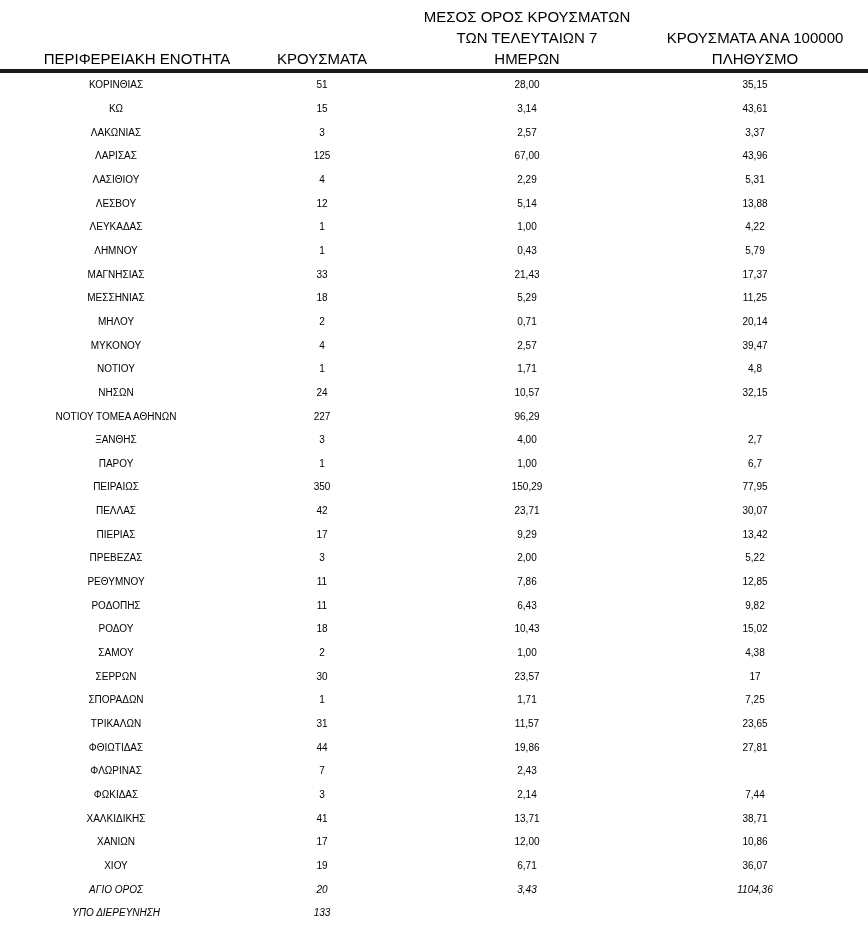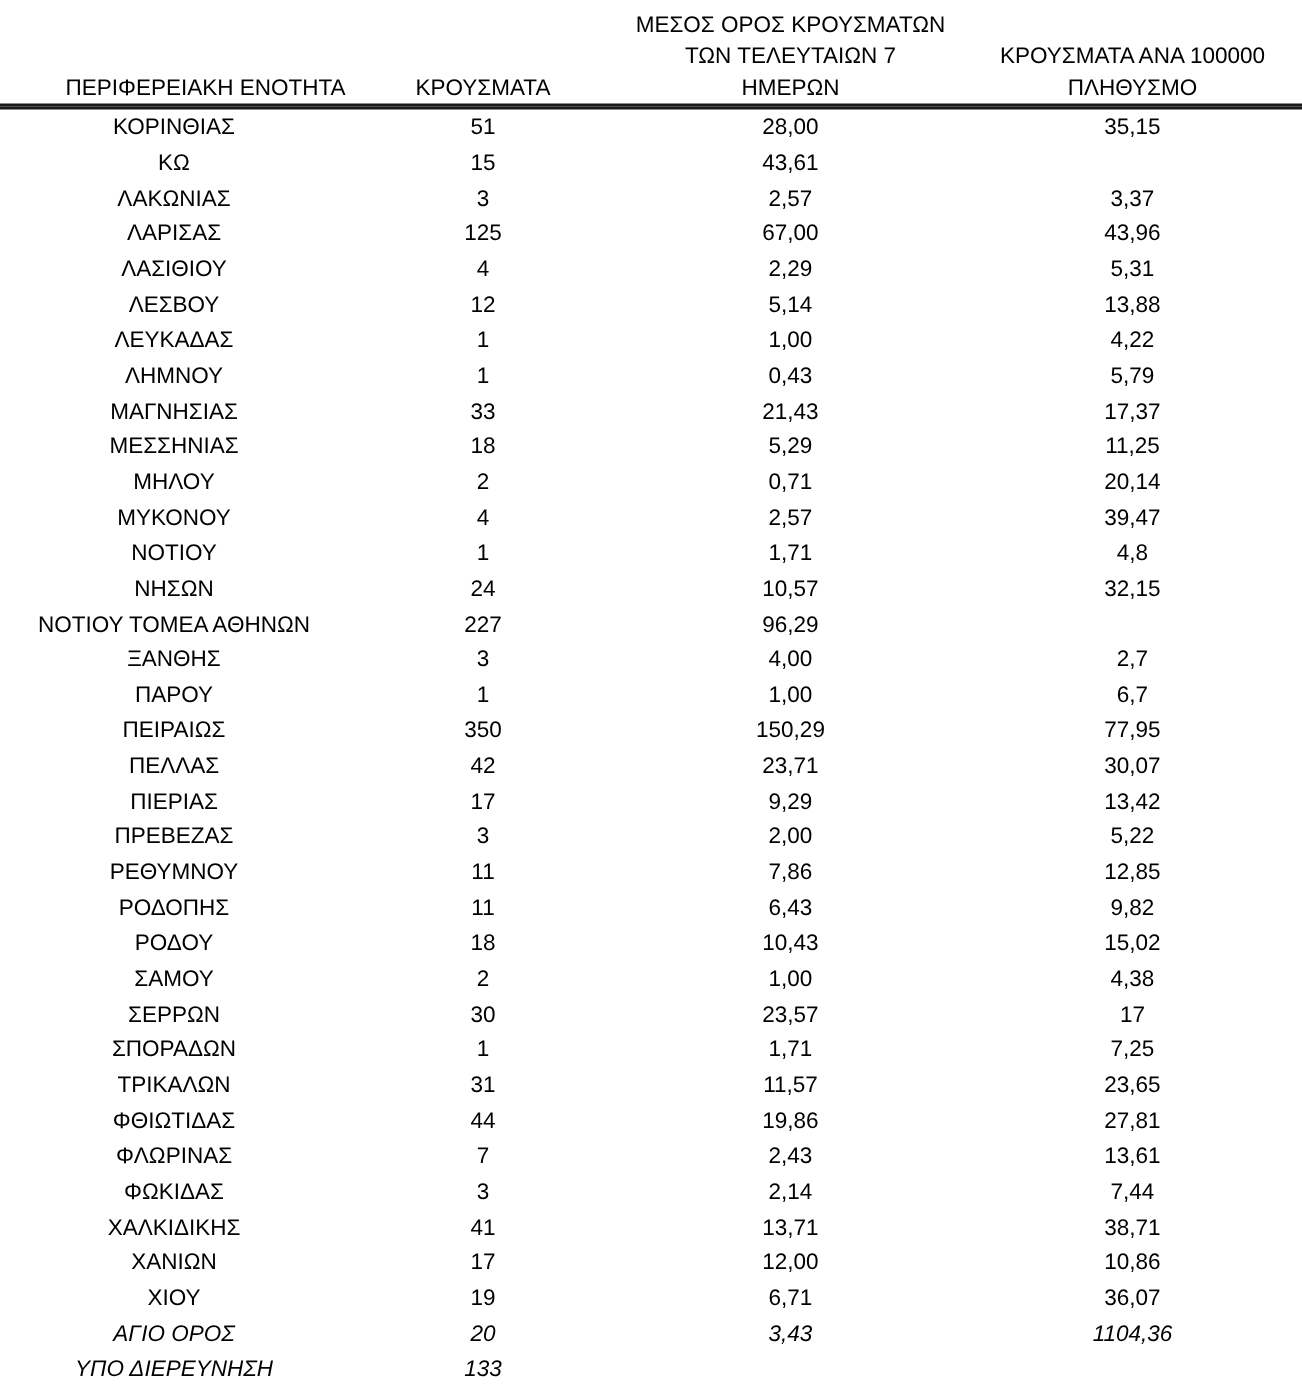--- a/index.html
+++ b/index.html
@@ -32,21 +32,21 @@
     border-top: 2px solid #1a1a1a;
     border-bottom: 2px solid #1a1a1a;
     width: 868px;
   }
   .tbody { width: 868px; }
   .tr {
     display: grid;
     grid-template-columns: 232px 180px 230px 226px;
     height: 23.67px;
     align-items: center;
-    font-size: 15px;
+    font-size: 10px;
   }
   .td { text-align: center; white-space: nowrap; }
   .tr.italic { font-style: italic; }
 </style>
 </head>
 <body>
 
 <div class="page">
   <div class="table">
 
@@ -73,20 +73,21 @@
     <div class="tbody">
         <div class="tr">
           <div class="td">ΚΟΡΙΝΘΙΑΣ</div>
           <div class="td">51</div>
           <div class="td">28,00</div>
           <div class="td">35,15</div>
         </div>
         <div class="tr">
           <div class="td">ΚΩ</div>
           <div class="td">15</div>
+          <div class="td">3,14</div>
           <div class="td">43,61</div>
         </div>
         <div class="tr">
           <div class="td">ΛΑΚΩΝΙΑΣ</div>
           <div class="td">3</div>
           <div class="td">2,57</div>
           <div class="td">3,37</div>
         </div>
         <div class="tr">
           <div class="td">ΛΑΡΙΣΑΣ</div>
@@ -240,21 +241,20 @@
         <div class="tr">
           <div class="td">ΦΘΙΩΤΙΔΑΣ</div>
           <div class="td">44</div>
           <div class="td">19,86</div>
           <div class="td">27,81</div>
         </div>
         <div class="tr">
           <div class="td">ΦΛΩΡΙΝΑΣ</div>
           <div class="td">7</div>
           <div class="td">2,43</div>
-          <div class="td">13,61</div>
         </div>
         <div class="tr">
           <div class="td">ΦΩΚΙΔΑΣ</div>
           <div class="td">3</div>
           <div class="td">2,14</div>
           <div class="td">7,44</div>
         </div>
         <div class="tr">
           <div class="td">ΧΑΛΚΙΔΙΚΗΣ</div>
           <div class="td">41</div>

